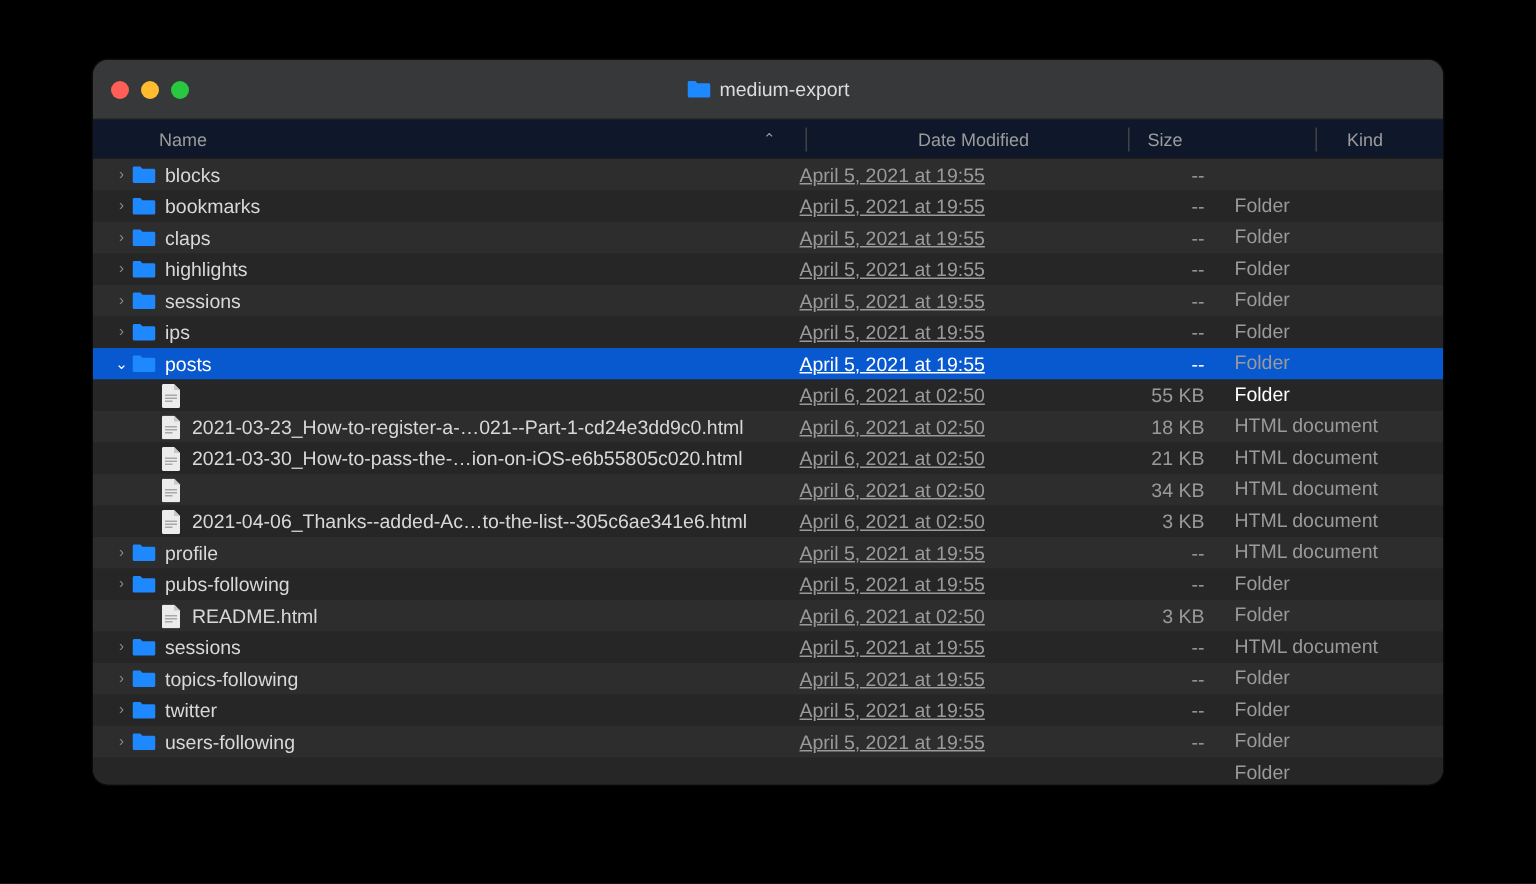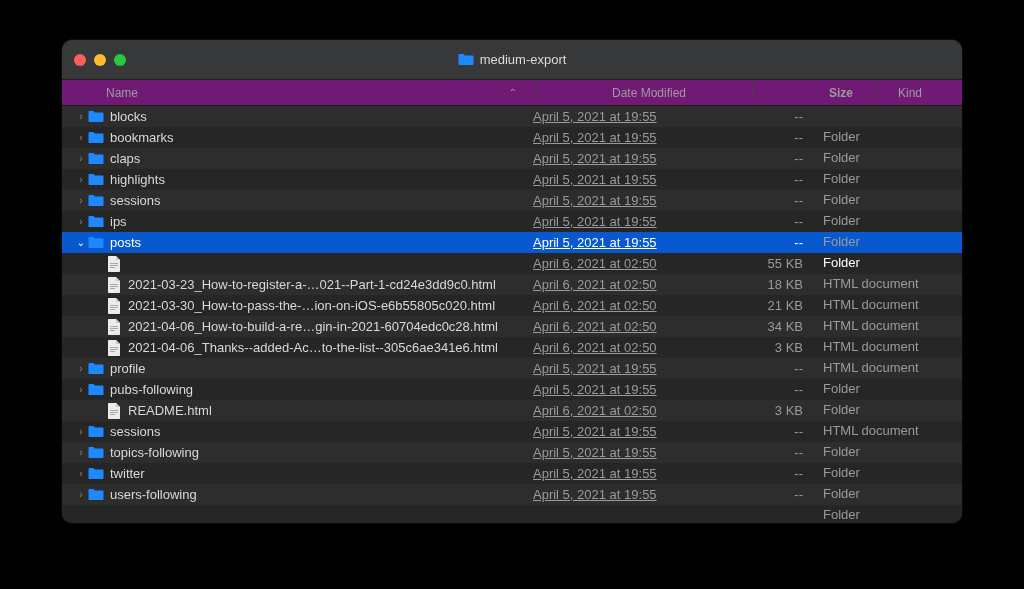--- a/index.html
+++ b/index.html
@@ -44,31 +44,31 @@
       margin: 0 auto;
       display: flex;
       align-items: center;
       gap: 6px;
       font-size: 13px;
       color: #dcdcdc;
       font-weight: 500;
     }
     .header-row {
       height: 26px;
-      background: #701a75;
+      background: #0f172a;
       display: flex;
       align-items: center;
       border-bottom: 1px solid #1c1c1c;
       font-size: 12px;
       color: #9c9c9c;
       gap: 12px;
     }
     .col-name { width: 463px; padding-left: 44px; display:flex; align-items:center; justify-content:space-between; padding-right: 8px;}
     .col-date { width: 190px; padding-left: 8px; text-align: center; }
-    .col-size { width: 100px; text-align: right; padding-right: 12px; font-weight: bold; }
+    .col-size { width: 100px; padding-right: 12px; }
     .col-kind { flex: 1; padding-left: 8px; }
     .col-sep { border-left: 1px solid #424242; height: 16px; }
     .sort-arrow { color: #9c9c9c; font-size: 10px; }
     .file-list {}
     .row {
       height: 21px;
       display: flex;
       align-items: center;
       font-size: 13px;
       color: #d8d8d8;
@@ -304,21 +304,20 @@
           <span class="disclosure"></span>
           <span class="icon">
             <svg width="14" height="16" viewBox="0 0 14 16">
               <path d="M2 0h7l4 4v11c0 .6-.4 1-1 1H2c-.6 0-1-.4-1-1V1c0-.6.4-1 1-1z" fill="#ececec"></path>
               <path d="M9 0v4h4z" fill="#c8c8c8"></path>
               <rect x="3" y="7" width="8" height="1" fill="#a8a8a8"></rect>
               <rect x="3" y="9" width="8" height="1" fill="#a8a8a8"></rect>
               <rect x="3" y="11" width="5" height="1" fill="#a8a8a8"></rect>
             </svg>
           </span>
-          <span class="filename">2021-04-06_How-to-build-a-re…gin-in-2021-60704edc0c28.html</span>
         </div>
         <div class="date-cell">April 6, 2021 at 02:50</div>
         <div class="size-cell">34 KB</div>
         <div class="kind-cell">HTML document</div>
       </div>
       <div class="row even">
         <div class="name-cell indent-1">
           <span class="disclosure"></span>
           <span class="icon">
             <svg width="14" height="16" viewBox="0 0 14 16">

